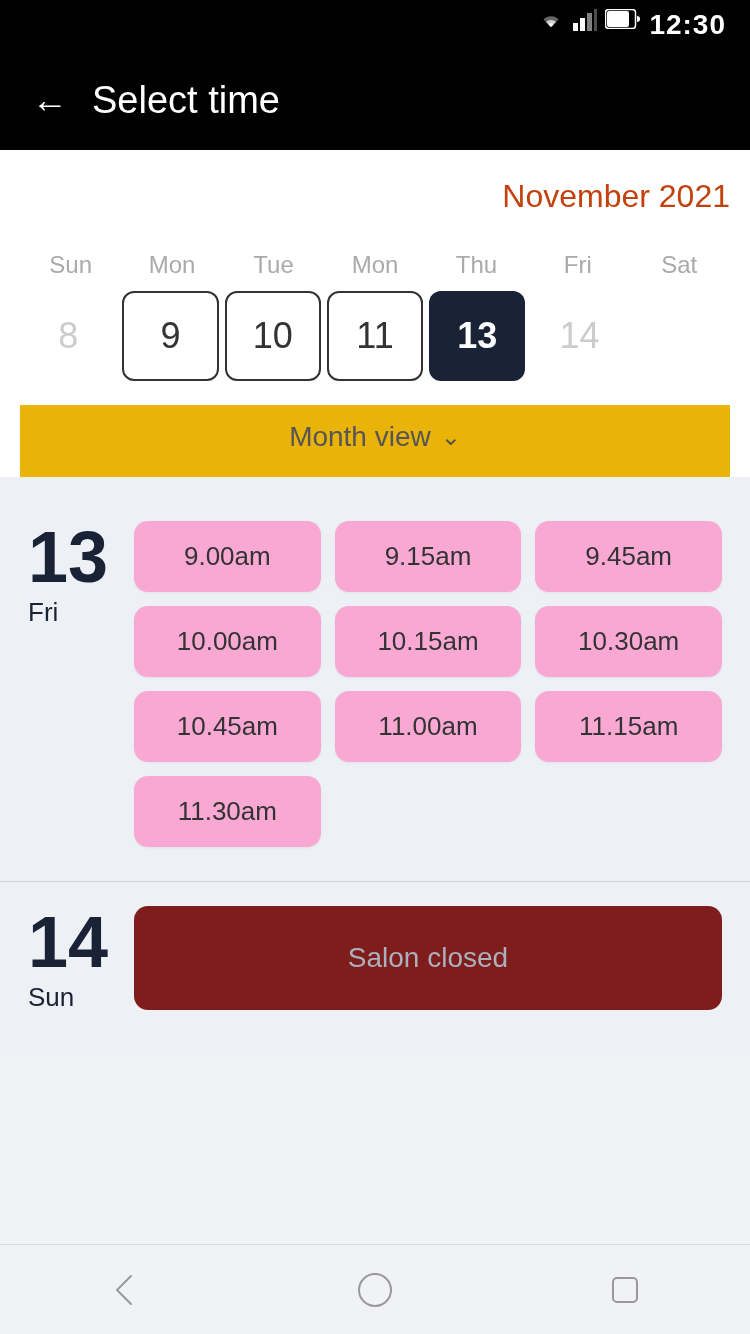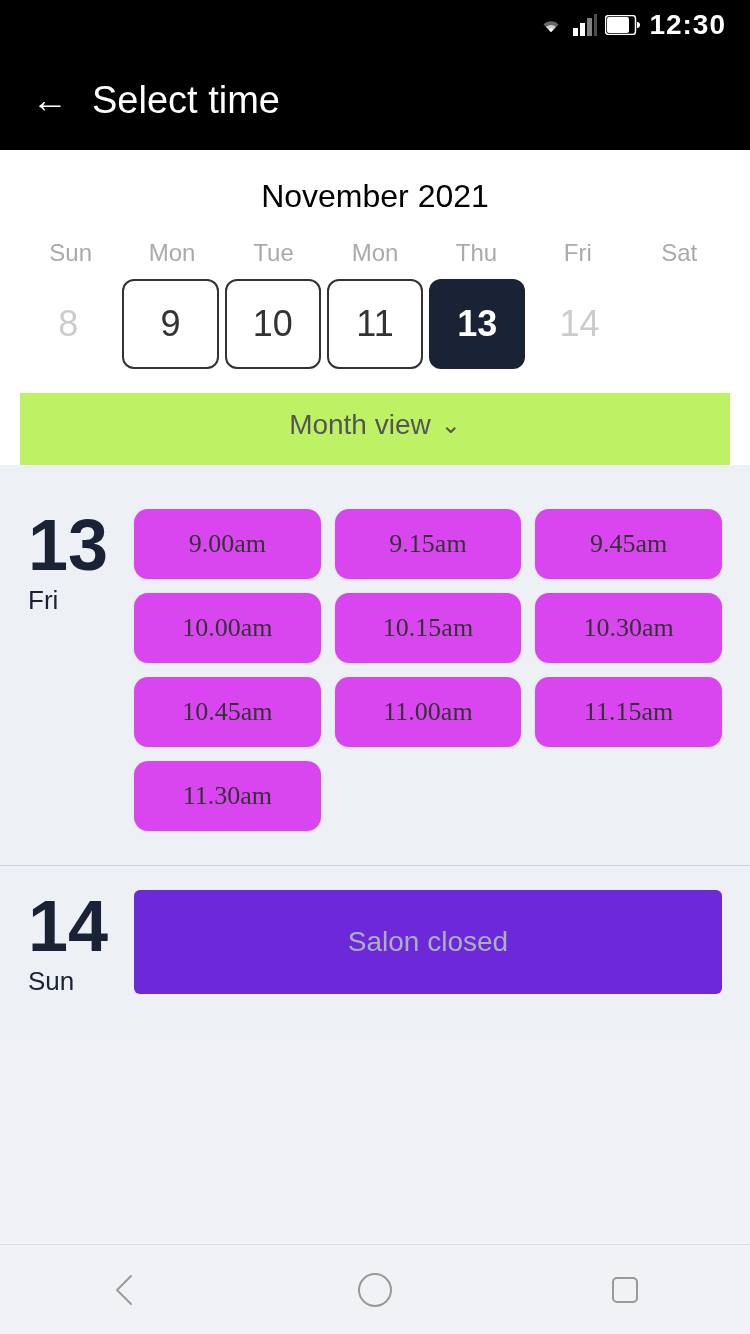--- a/index.html
+++ b/index.html
@@ -17,21 +17,20 @@
       background: #000;
       height: 50px;
       display: flex;
       align-items: center;
       justify-content: flex-end;
       padding: 0 24px;
       gap: 10px;
     }
     .status-icons {
       display: flex;
-      align-items: center;
       gap: 8px;
     }
     .status-time {
       color: #fff;
       font-size: 28px;
       font-weight: 600;
       letter-spacing: 1px;
     }
 
     
@@ -54,25 +53,25 @@
       font-size: 38px;
       font-weight: 400;
     }
 
     
     .calendar-section {
       background: #fff;
       padding: 28px 20px 0;
     }
     .month-title {
-      text-align: center;
+      text-align: right;
       font-size: 32px;
       font-weight: 500;
-      color: #000000;
-      margin-bottom: 24px;
+      color: #c2410c;
+      margin-bottom: 36px;
     }
     .weekdays {
       display: grid;
       grid-template-columns: repeat(7, 1fr);
       margin-bottom: 12px;
     }
     .weekday-label {
       text-align: center;
       font-size: 24px;
       color: #aaa;
@@ -109,21 +108,21 @@
     }
 
     
     .month-view-toggle {
       display: flex;
       align-items: center;
       justify-content: center;
       gap: 10px;
       padding: 16px 0 24px;
       cursor: pointer;
-      background: #bef264;
+      background: #eab308;
     }
     .month-view-label {
       font-size: 28px;
       color: #555;
     }
     .chevron-down {
       font-size: 24px;
       color: #555;
     }
 
@@ -157,43 +156,42 @@
     }
 
     .time-slots-grid {
       display: grid;
       grid-template-columns: repeat(3, 1fr);
       gap: 14px;
       flex: 1;
     }
 
     .time-slot-btn {
-      background: #d946ef;
+      background: #f9a8d4;
       border: none;
       border-radius: 14px;
       padding: 20px 10px;
       text-align: center;
       font-size: 26px;
       color: #333;
       cursor: pointer;
       box-shadow: 0 1px 3px rgba(0,0,0,0.06);
-      font-family: Liberation Serif, serif;
     }
 
     .day-content {
       display: flex;
       align-items: flex-start;
       gap: 16px;
       margin-top: 0;
     }
 
     .closed-box {
       flex: 1;
-      background: #6d28d9;
-      border-radius: 6px;
+      background: #7f1d1d;
+      border-radius: 14px;
       padding: 36px 20px;
       text-align: center;
       font-size: 28px;
       color: #aab0be;
     }
 
     
     .nav-bar {
       background: #f0f2f5;
       height: 90px;

